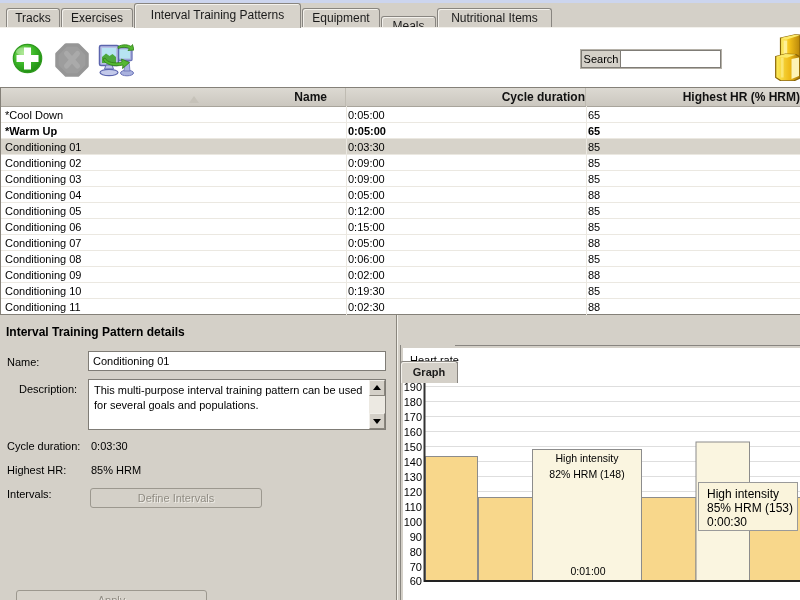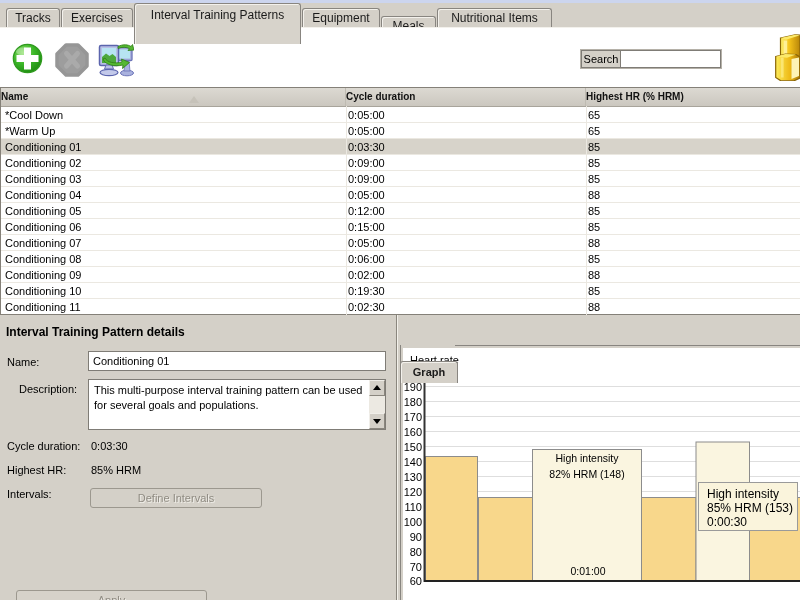--- a/index.html
+++ b/index.html
@@ -7,38 +7,38 @@
        font-family:"Liberation Sans",sans-serif;background:#ffffff;}
   .abs{position:absolute;}
   .bold{font-weight:bold;}
   
   #bluestrip{left:0;top:0;width:800px;height:3px;background:#ccd5ee;}
   #tabstrip{left:0;top:3px;width:800px;height:25px;background:#d4d0c8;}
   .tab{position:absolute;top:8px;height:19px;background:#d4d0c8;
        border:1px solid #888580;border-bottom:none;border-radius:3px 3px 0 0;
        box-shadow:inset 1px 1px 0 #f3f1ec;box-sizing:border-box;
        font-size:12px;font-weight:normal;color:#1a1a1a;text-align:center;line-height:18px;}
-  .tab.active{top:3px;height:41px;line-height:23px;background:#d7d3cb;z-index:3;}
+  .tab.active{top:3px;height:25px;line-height:23px;background:#d7d3cb;z-index:3;}
   #contentline{left:0;top:27px;width:800px;height:1px;background:#f3f1ec;}
   
   #toolbar{left:0;top:28px;width:800px;height:60px;background:#ffffff;}
   
   #searchbox{left:581px;top:50px;width:138px;height:16px;border:1px solid #7f7c76;
              box-shadow:0 0 0 1px #b5b1a8;background:#ffffff;}
   #searchlbl{left:0;top:0;width:38px;height:16px;background:#d4d0c8;font-size:11px;
              color:#000;line-height:16px;text-align:center;border-right:1px solid #7f7c76;}
   
   #tableWrap{left:0;top:87px;width:800px;height:228px;background:#fff;
              border-top:1px solid #848078;border-left:1px solid #848078;
              border-bottom:1px solid #848078;box-sizing:border-box;}
   #thead{position:absolute;left:0;top:0;width:799px;height:18px;
          background:linear-gradient(#dcd9d2,#cbc7bf);
          border-bottom:1px solid #a8a49b;}
-  .th{position:absolute;top:0;height:18px;font-size:10px;font-weight:bold;color:#111;
-      line-height:18px;text-align:left;border-right:1px solid #bfbbb2;box-sizing:border-box;}
+  .th{position:absolute;top:0;height:18px;font-size:12px;font-weight:bold;color:#111;
+      line-height:18px;text-align:right;border-right:1px solid #bfbbb2;box-sizing:border-box;}
   .row{position:absolute;left:0;width:799px;height:16px;font-size:11px;color:#000;
        line-height:16px;border-bottom:1px solid #ebe8e1;box-sizing:border-box;background:#fff;}
   .row.sel{background:#d7d3ca;}
   .c1{position:absolute;left:4px;top:0;}
   .c2{position:absolute;left:347px;top:0;}
   .c3{position:absolute;left:587px;top:0;}
   .vline{position:absolute;top:18px;width:1px;height:209px;background:#ebe8e1;}
   
   #bottom{left:0;top:315px;width:800px;height:285px;background:#d4d0c8;}
   #divider1{left:396px;top:315px;width:1px;height:285px;background:#8a867e;}
@@ -155,21 +155,21 @@
         </svg>
       </div>
       <div class="th" style="left:585px;width:214px;border-right:none;">Highest HR (% HRM)</div>
       <div class="th" style="left:345px;width:240px;">Cycle duration</div>
     </div>
     <div class="row" style="top:19px;">
       <span class="c1">*Cool Down</span>
       <span class="c2">0:05:00</span>
       <span class="c3">65</span>
     </div>
-    <div class="row" style="top:35px;">
+    <div class="row" style="top:35px;font-weight:bold;">
       <span class="c1">*Warm Up</span>
       <span class="c2">0:05:00</span>
       <span class="c3">65</span>
     </div>
     <div class="row sel" style="top:51px;">
       <span class="c1">Conditioning 01</span>
       <span class="c2">0:03:30</span>
       <span class="c3">85</span>
     </div>
     <div class="row" style="top:67px;">

